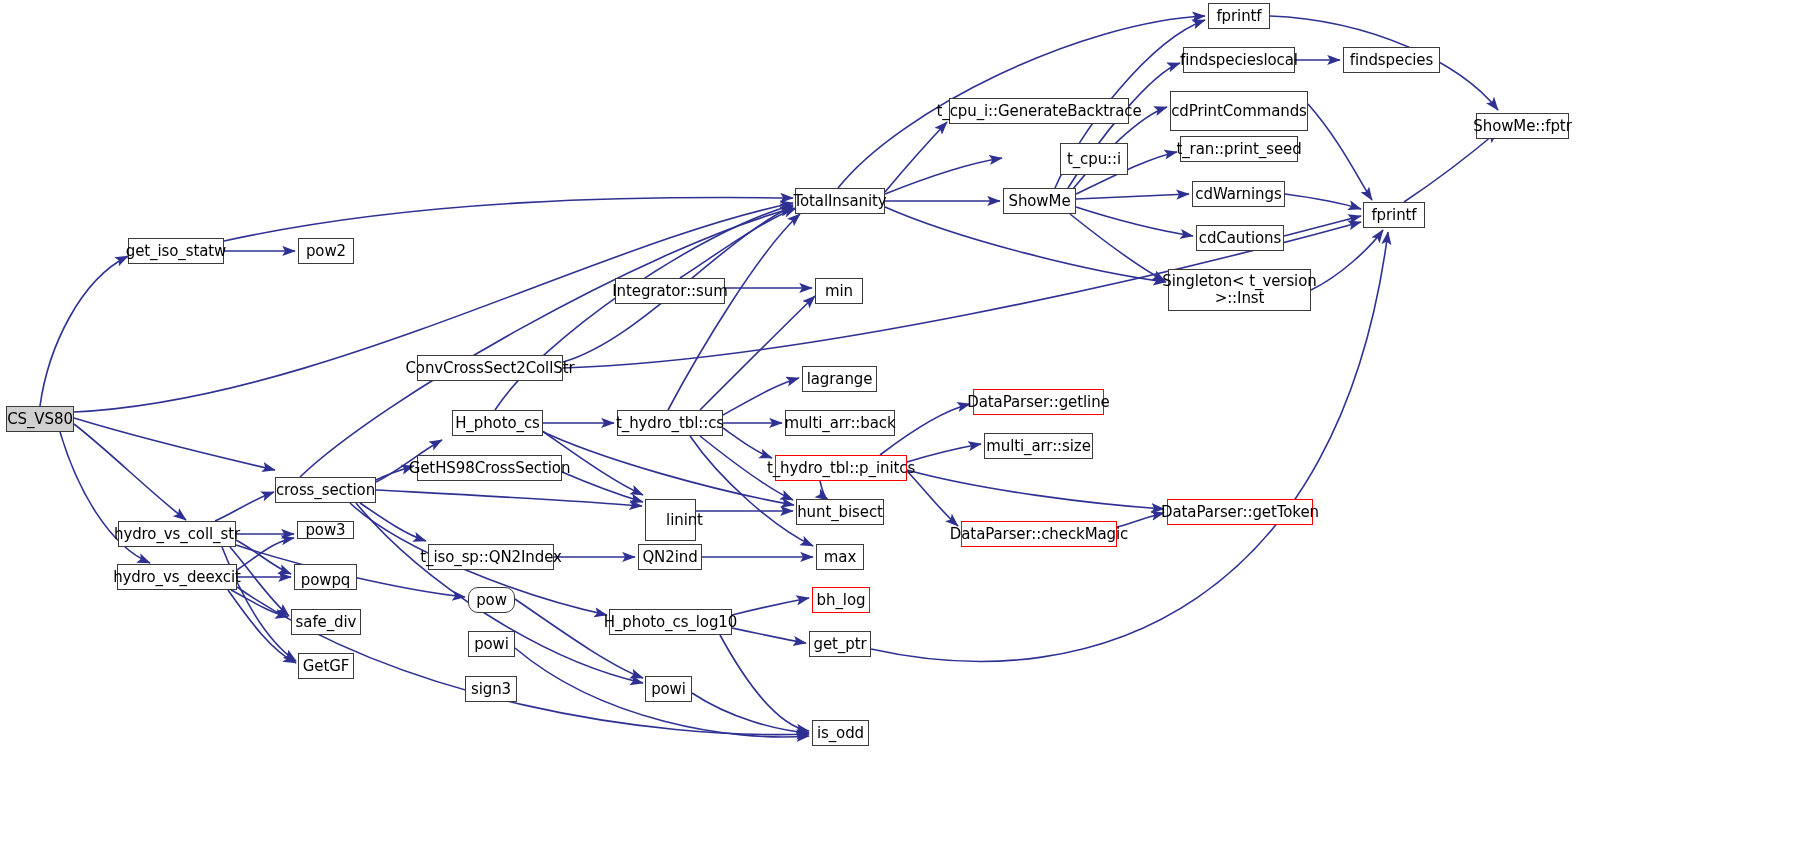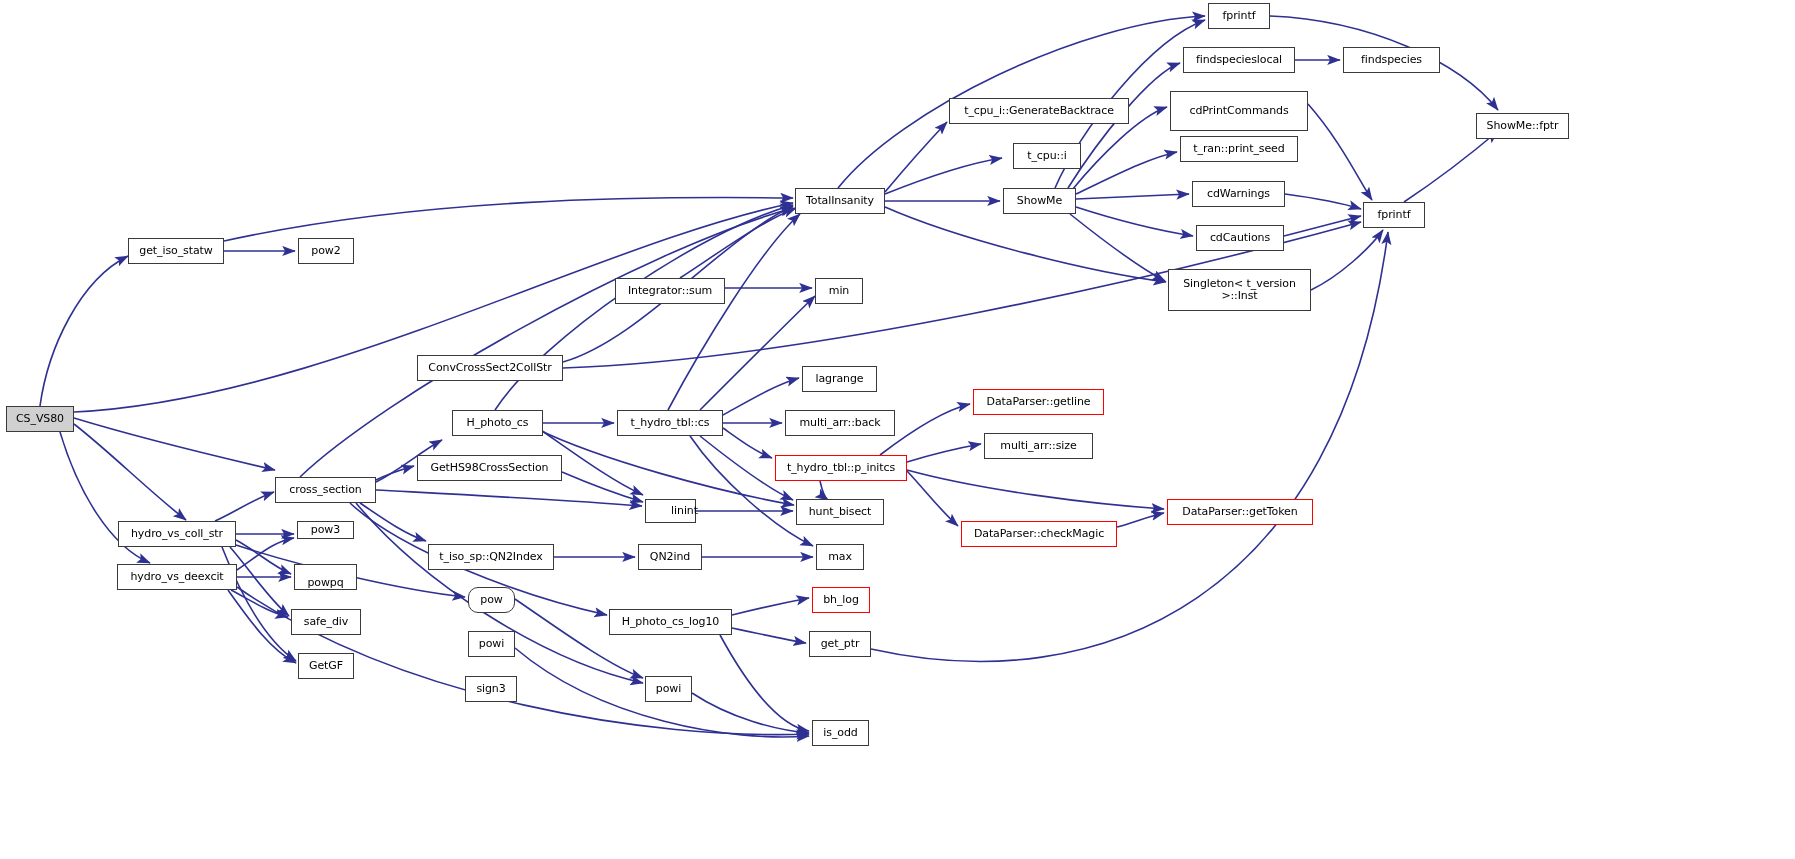--- a/index.html
+++ b/index.html
@@ -35,21 +35,21 @@
   .node-box {
     position: absolute;
     box-sizing: border-box;
     background: #ffffff;
     border: 1px solid #3a3a3a;
     display: flex;
     align-items: center;
     justify-content: center;
     text-align: center;
     color: #000000;
-    font-size: 11px;
+    font-size: 15px;
     line-height: 1.12;
     white-space: pre;
     letter-spacing: -0.1px;
   }
   .node-box.current {
     background: #d0d0d0;
     border-color: #3a3a3a;
   }
   .node-box.highlight {
     border: 1.4px solid #ff0000;
@@ -163,35 +163,35 @@
       <div class="node-box" style="left: 298px; top: 653px; width: 56px; height: 26px;"><span class="node-label">GetGF</span></div>
       <div class="node-box" style="left: 417px; top: 355px; width: 146px; height: 26px;"><span class="node-label">ConvCrossSect2CollStr</span></div>
       <div class="node-box" style="left: 444px; top: 410px; width: 91px; height: 26px; margin-left: 8px;"><span class="node-label">H_photo_cs</span></div>
       <div class="node-box" style="left: 417px; top: 455px; width: 145px; height: 26px;"><span class="node-label">GetHS98CrossSection</span></div>
       <div class="node-box" style="left: 428px; top: 544px; width: 126px; height: 26px;"><span class="node-label">t_iso_sp::QN2Index</span></div>
       <div class="node-box" style="left: 468px; top: 587px; width: 47px; height: 26px; border-radius: 10px;"><span class="node-label">pow</span></div>
       <div class="node-box" style="left: 468px; top: 631px; width: 47px; height: 26px;"><span class="node-label">powi</span></div>
       <div class="node-box" style="left: 465px; top: 676px; width: 52px; height: 26px;"><span class="node-label">sign3</span></div>
       <div class="node-box" style="left: 615px; top: 278px; width: 110px; height: 26px;"><span class="node-label">Integrator::sum</span></div>
       <div class="node-box" style="left: 617px; top: 410px; width: 106px; height: 26px;"><span class="node-label">t_hydro_tbl::cs</span></div>
-      <div class="node-box" style="left: 645px; top: 499px; width: 51px; height: 24px; padding-left: 28px;"><span class="node-label">linint</span></div>
+      <div class="node-box" style="left: 645px; top: 499px; width: 51px; height: 42px; padding-left: 28px;"><span class="node-label">linint</span></div>
       <div class="node-box" style="left: 638px; top: 544px; width: 64px; height: 26px;"><span class="node-label">QN2ind</span></div>
       <div class="node-box" style="left: 609px; top: 609px; width: 123px; height: 26px;"><span class="node-label">H_photo_cs_log10</span></div>
       <div class="node-box" style="left: 645px; top: 676px; width: 47px; height: 26px;"><span class="node-label">powi</span></div>
       <div class="node-box" style="left: 795px; top: 188px; width: 90px; height: 26px;"><span class="node-label">TotalInsanity</span></div>
       <div class="node-box" style="left: 815px; top: 278px; width: 48px; height: 26px;"><span class="node-label">min</span></div>
       <div class="node-box" style="left: 802px; top: 366px; width: 75px; height: 26px;"><span class="node-label">lagrange</span></div>
       <div class="node-box" style="left: 785px; top: 410px; width: 110px; height: 26px;"><span class="node-label">multi_arr::back</span></div>
       <div class="node-box" style="left: 796px; top: 499px; width: 88px; height: 26px;"><span class="node-label">hunt_bisect</span></div>
       <div class="node-box" style="left: 816px; top: 544px; width: 48px; height: 26px;"><span class="node-label">max</span></div>
       <div class="node-box highlight" style="left: 812px; top: 587px; width: 58px; height: 26px;"><span class="node-label">bh_log</span></div>
       <div class="node-box" style="left: 809px; top: 631px; width: 62px; height: 26px;"><span class="node-label">get_ptr</span></div>
       <div class="node-box" style="left: 812px; top: 720px; width: 57px; height: 26px;"><span class="node-label">is_odd</span></div>
       <div class="node-box" style="left: 949px; top: 98px; width: 180px; height: 26px;"><span class="node-label">t_cpu_i::GenerateBacktrace</span></div>
-      <div class="node-box" style="left: 1013px; top: 143px; width: 68px; height: 26px;"><span class="node-label">t_cpu::i</span></div>
+      <div class="node-box" style="left: 1060px; top: 143px; width: 68px; height: 32px;"><span class="node-label">t_cpu::i</span></div>
       <div class="node-box" style="left: 1003px; top: 188px; width: 73px; height: 26px;"><span class="node-label">ShowMe</span></div>
       <div class="node-box highlight" style="left: 973px; top: 389px; width: 131px; height: 26px;"><span class="node-label">DataParser::getline</span></div>
       <div class="node-box" style="left: 984px; top: 433px; width: 109px; height: 26px;"><span class="node-label">multi_arr::size</span></div>
       <div class="node-box highlight" style="left: 775px; top: 455px; width: 132px; height: 26px;"><span class="node-label">t_hydro_tbl::p_initcs</span></div>
       <div class="node-box highlight" style="left: 961px; top: 521px; width: 156px; height: 26px;"><span class="node-label">DataParser::checkMagic</span></div>
       <div class="node-box highlight" style="left: 1167px; top: 499px; width: 146px; height: 26px;"><span class="node-label">DataParser::getToken</span></div>
       <div class="node-box" style="left: 1183px; top: 47px; width: 112px; height: 26px;"><span class="node-label">findspecieslocal</span></div>
       <div class="node-box" style="left: 1343px; top: 47px; width: 97px; height: 26px;"><span class="node-label">findspecies</span></div>
       <div class="node-box" style="left: 1170px; top: 91px; width: 138px; height: 40px;"><span class="node-label">cdPrintCommands</span></div>
       <div class="node-box" style="left: 1180px; top: 136px; width: 118px; height: 26px;"><span class="node-label">t_ran::print_seed</span></div>

